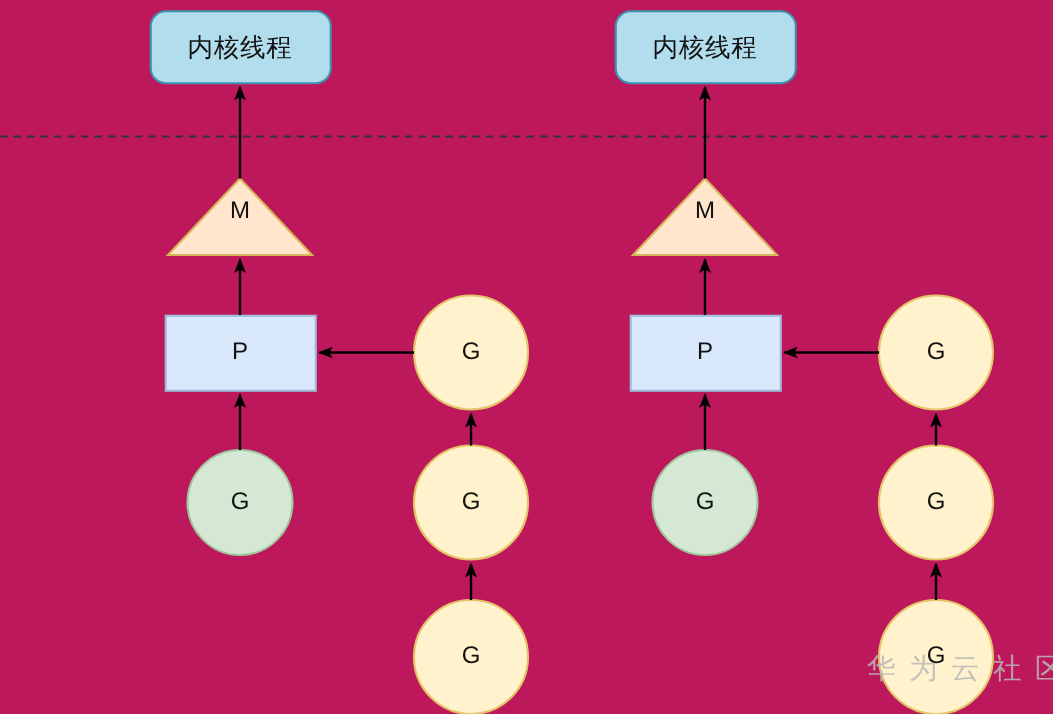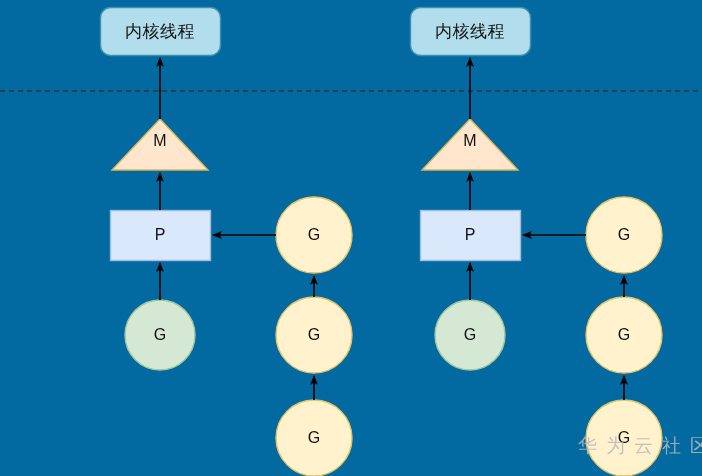--- a/index.html
+++ b/index.html
@@ -7,21 +7,21 @@
     padding: 0;
     background: #ffffff;
   }
   body {
     font-family: "Liberation Sans", "DejaVu Sans", sans-serif;
   }
   #canvas {
     position: relative;
     width: 702px;
     height: 476px;
-    background: #0369a1;
+    background: #be185d;
     overflow: hidden;
   }
   #svg-layer {
     position: absolute;
     left: 0;
     top: 0;
     width: 702px;
     height: 476px;
   }
   .node-label {

